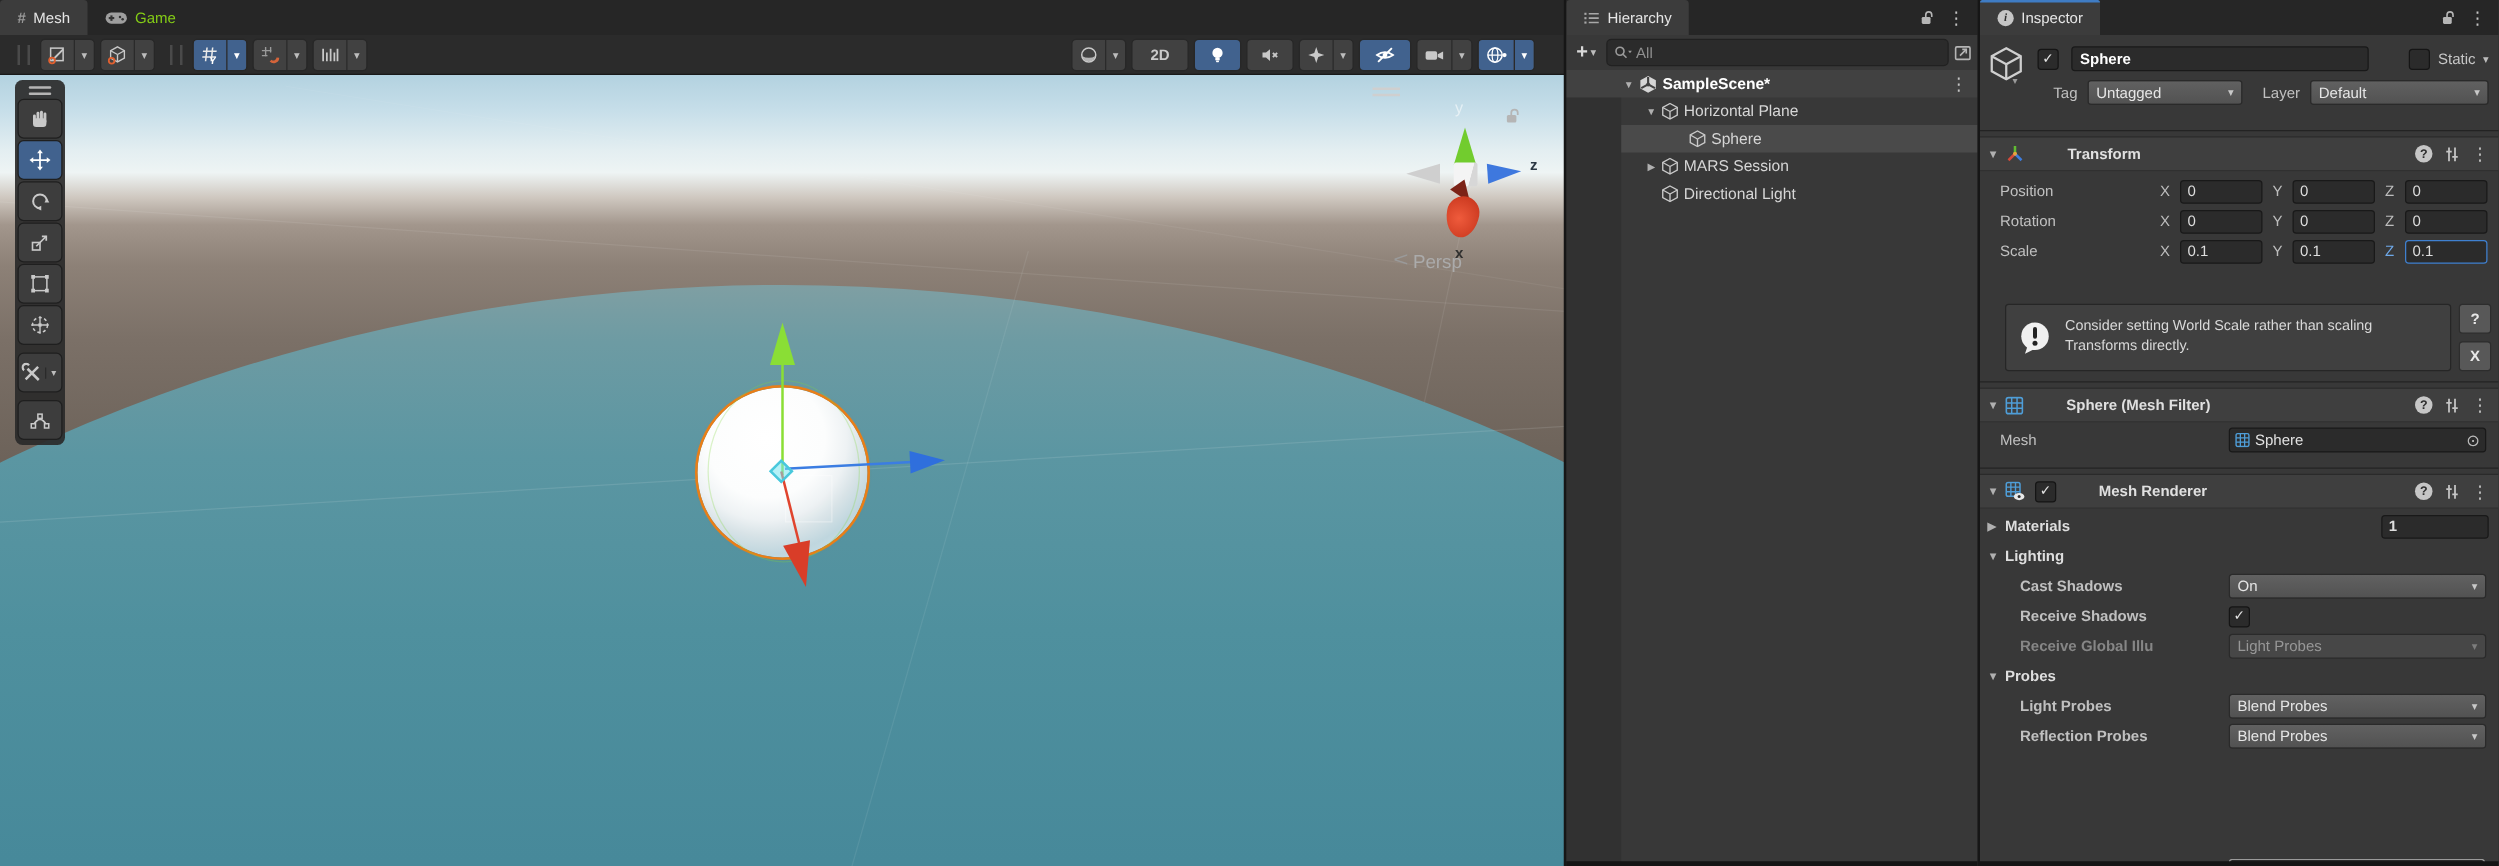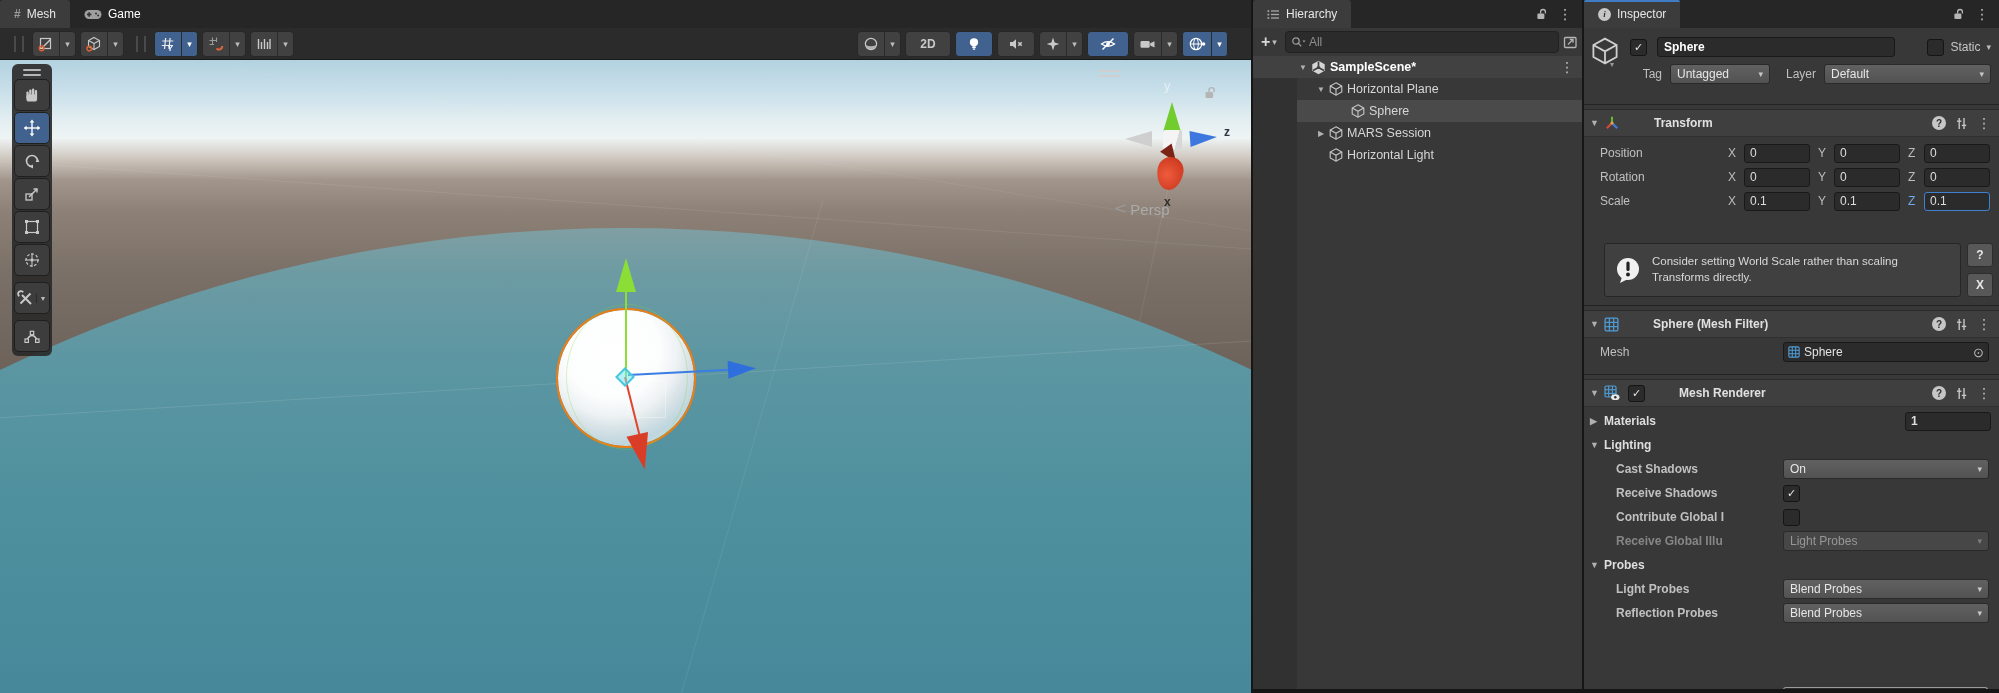--- a/index.html
+++ b/index.html
@@ -1,20 +1,20 @@
 <!DOCTYPE html>
 <html><head>
 <meta charset="utf-8">
 <style>
   html,body{margin:0;padding:0;background:#383838;width:1999px;height:693px;overflow:hidden;
     font-family:"Liberation Sans",sans-serif;font-size:12px;color:#cfcfcf;-webkit-font-smoothing:antialiased;}
   .app{position:relative;width:1999px;height:693px;background:#282828;}
   .pane{position:absolute;top:0;bottom:0;background:#383838;}
   .tabstrip{position:absolute;top:0;left:0;right:0;height:28px;background:#262626;display:flex;align-items:stretch;}
-  .tab{display:inline-flex;align-items:center;gap:6px;padding:0 14px;color:#ffffff;position:relative;}
+  .tab{display:inline-flex;align-items:center;gap:6px;padding:0 14px;color:#84cc16;position:relative;}
   .tab.active{background:#3c3c3c;color:#e6e6e6;border-radius:3px 3px 0 0;}
   .tab.focused::before{content:"";position:absolute;top:0;left:0;right:0;height:2px;background:#3f7cc4;border-radius:2px 2px 0 0;}
   .striptools{margin-left:auto;display:flex;align-items:center;gap:10px;padding-right:10px;color:#b9b9b9;}
   .kebab{font-size:14px;color:#c3c3c3;line-height:1;}
   
   .scene-toolbar{position:absolute;top:28px;left:0;width:1252px;height:32px;background:#2b2b2b;border-bottom:1px solid #191919;display:flex;align-items:center;padding:0 6px;box-sizing:border-box;}
   .grip{width:6px;height:16px;border-left:2px solid #4a4a4a;border-right:2px solid #4a4a4a;margin:0 8px;}
   .tbtn{height:24px;min-width:28px;background:#414141;border:1px solid #272727;border-radius:4px;display:inline-flex;align-items:center;justify-content:center;margin-right:4px;color:#c9c9c9;}
   .tbtn.split{padding:0;margin-right:4px;overflow:hidden;}
   .tbtn.split .main{padding:0 5px;display:flex;align-items:center;justify-content:center;height:100%;}
@@ -560,21 +560,21 @@
 
       <div class="hrow" style="top:88px;">
         <span class="hicon" style="margin-left:76px;">
             <svg width="14" height="14" viewBox="0 0 14 14">
               <polygon points="7,0.8 12.8,4 12.8,10 7,13.2 1.2,10 1.2,4" fill="none" stroke="#c9c9c9" stroke-width="1.1"></polygon>
               <line x1="1.2" y1="4" x2="7" y2="7.2" stroke="#c9c9c9" stroke-width="1.1"></line>
               <line x1="12.8" y1="4" x2="7" y2="7.2" stroke="#c9c9c9" stroke-width="1.1"></line>
               <line x1="7" y1="13.2" x2="7" y2="7.2" stroke="#c9c9c9" stroke-width="1.1"></line>
             </svg>
           </span>
-        <span>Horizontal Light</span>
+        <span>Directional Light</span>
       </div>
     </div>
     <div class="bottom-edge"></div>
   </div>
 
   <div class="vsplit" style="left:1582px;"></div>
 
   <div class="pane" style="left:1584px;width:415px;">
     <div class="tabstrip">
       <div class="tab active focused">
@@ -612,21 +612,21 @@
               <span>Sphere</span>
             </div>
           <div class="staticgrp">
             <span class="chk"></span>
             <span>Static</span>
             <span class="caret9">▾</span>
           </div>
         </div>
         <div class="go-row2">
           <span class="lbl-r" style="width:32px;text-align:right;margin-right:8px;">Tag</span>
-          <div class="ddown" style="width:100px;text-align:center;">
+          <div class="ddown" style="width:124px;text-align:center;">
             <span>Untagged</span>
             <span class="dcar">▾</span>
           </div>
           <span class="lbl-r" style="margin:0 8px 0 16px;">Layer</span>
           <div class="ddown" style="flex:1;">
             <span>Default</span>
             <span class="dcar">▾</span>
           </div>
         </div>
       </div>
@@ -807,26 +807,20 @@
           </div>
       </div>
       <div class="prop indent">
         <span class="plabel">Receive Shadows</span>
         <div class="pval">
             <span class="chk chkval">
               <span>✓</span>
             </span>
           </div>
       </div>
-      <div class="prop indent">
-        <span class="plabel">Contribute Global I</span>
-        <div class="pval">
-            <span class="chk chkval"></span>
-          </div>
-      </div>
       <div class="prop indent dim">
         <span class="plabel">Receive Global Illu</span>
         <div class="pval">
             <div class="ddown disabled">
           <span>Light Probes</span>
           <span class="dcar">▾</span>
         </div>
           </div>
       </div>
 

